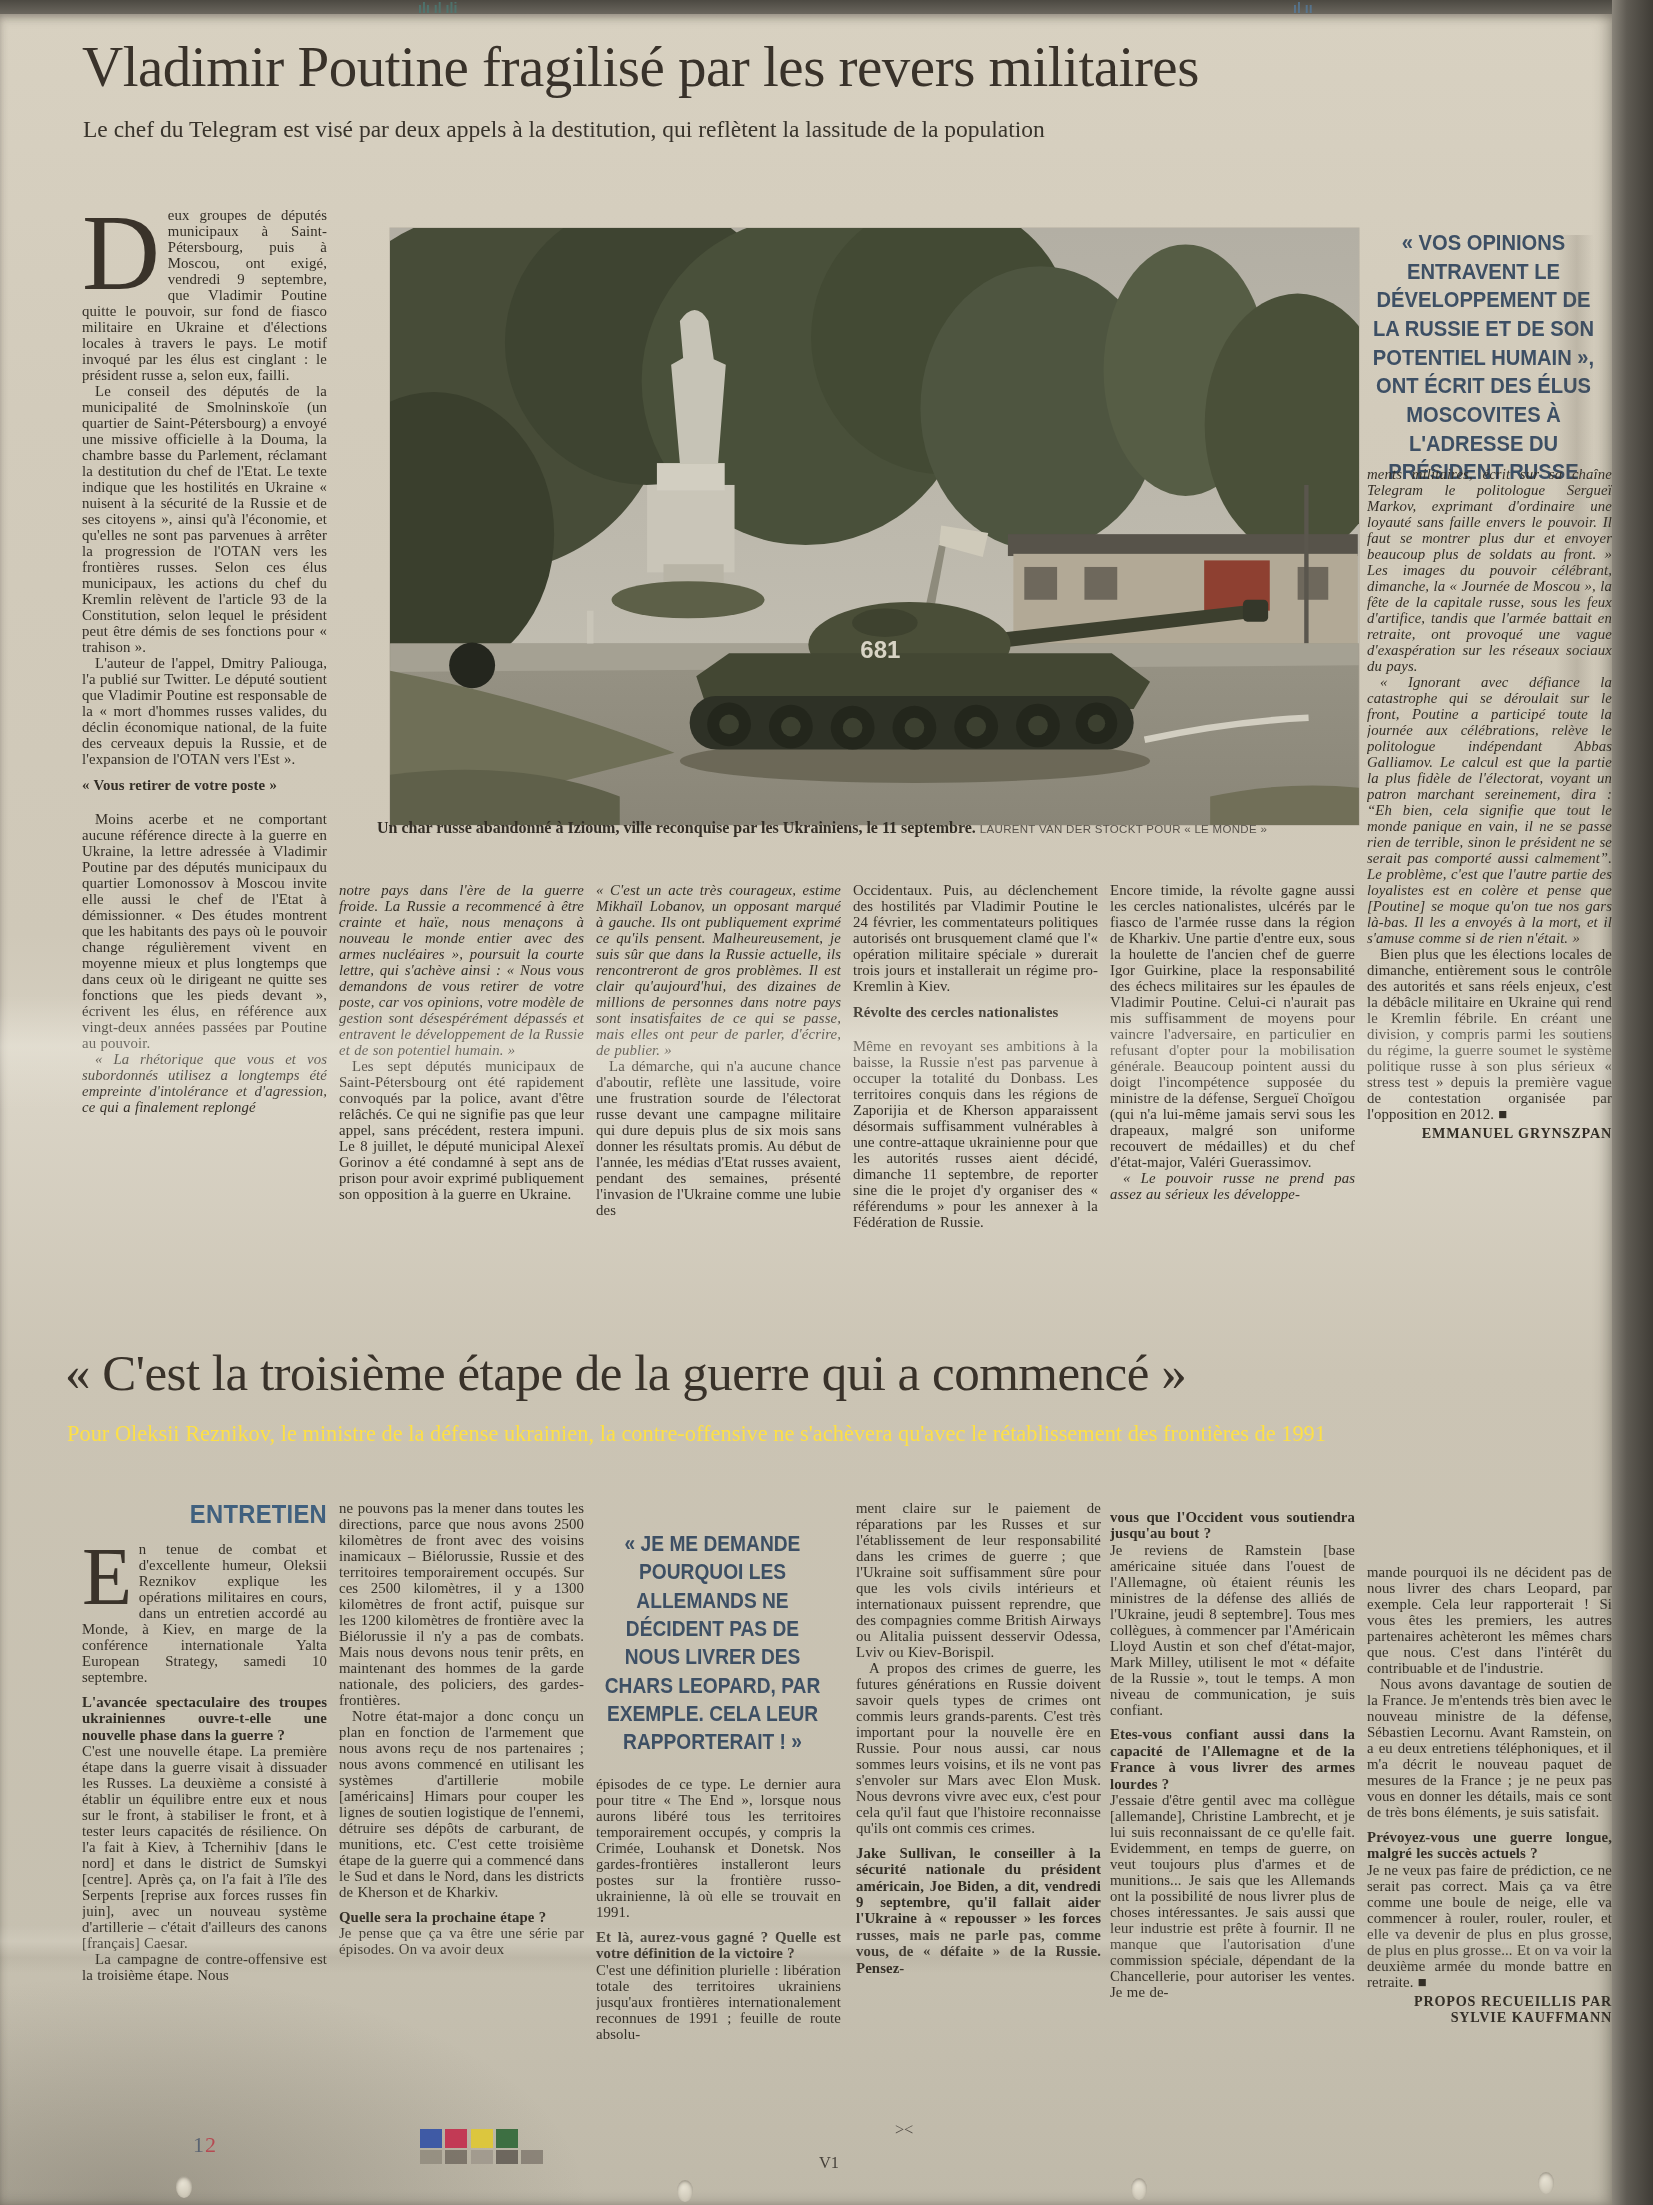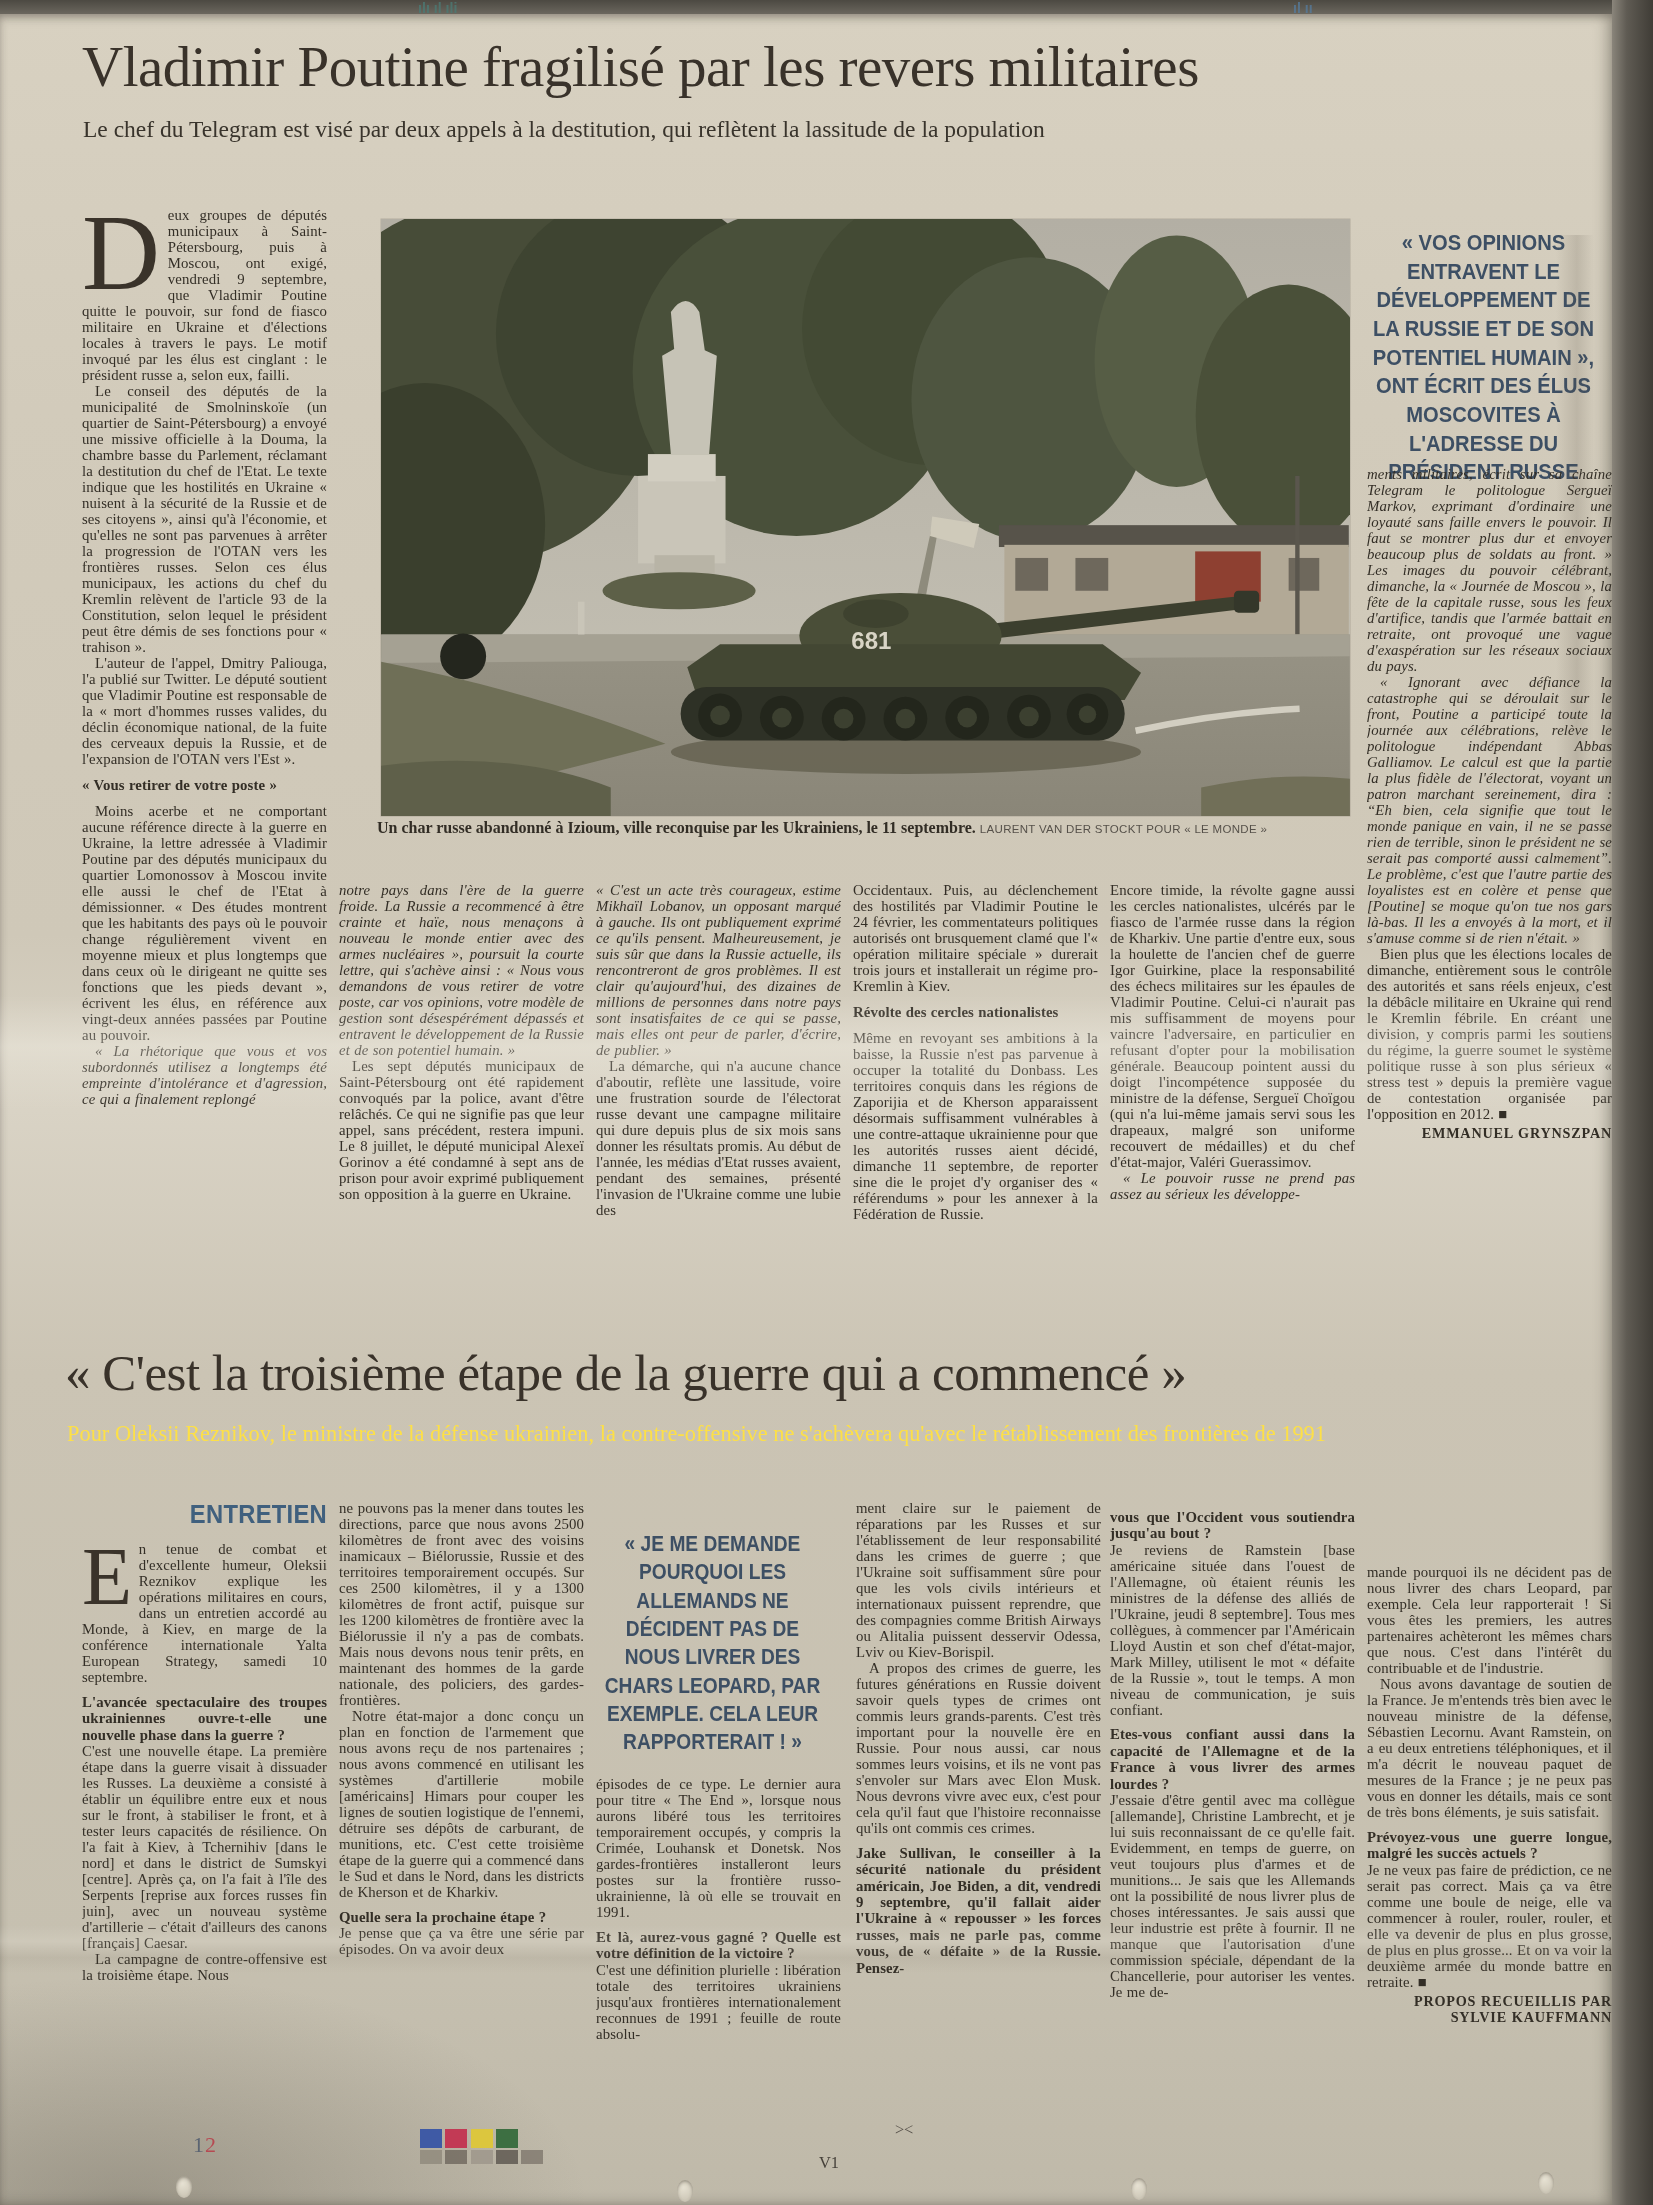--- a/index.html
+++ b/index.html
@@ -27,21 +27,21 @@
   .h1{position:absolute;left:82px;top:37px;width:1520px;font-size:57px;line-height:1.04;
       font-weight:400;color:#39322a;letter-spacing:-0.5px;}
   .standfirst1{position:absolute;left:83px;top:116px;width:1520px;font-size:23.5px;color:#39342c;}
 
   .col{position:absolute;width:245px;text-align:justify;font-size:14.8px;line-height:16px;
        letter-spacing:0.1px;word-spacing:0.5px;overflow:hidden;}
   .para{margin:0;text-indent:13px;}
   .para.first{text-indent:0;}
   .para.it{font-style:italic;}
   .para.q{font-weight:bold;text-indent:0;margin-top:8.8px;line-height:16.4px;}
-  .para.crosshead{font-weight:bold;text-indent:0;margin-top:9.8px;margin-bottom:10px;}
+  .para.crosshead{font-weight:bold;text-indent:0;margin-top:9.8px;margin-bottom:18px;}
   .para.byline{font-weight:bold;text-align:right;text-indent:0;margin-top:3.3px;letter-spacing:0.8px;font-size:14.2px;}
   .dropcap{float:left;font-size:108px;line-height:.78;padding:4.4px 7.7px 0 0;color:#3a332a;}
 
   .a1c1{left:82px;top:207px;height:1137px;}
   .a1c2{left:339px;top:882px;height:463px;}
   .a1c3{left:596px;top:882px;height:463px;}
   .a1c4{left:853px;top:882px;height:463px;}
   .a1c5{left:1110px;top:882px;height:463px;}
   .a1c6{left:1367px;top:466px;height:878px;}
 
@@ -101,21 +101,21 @@
 
   <div class="col a1c1">
       <p class="para first"><span class="dropcap">D</span>eux groupes de députés municipaux à Saint-Pétersbourg, puis à Moscou, ont exigé, vendredi 9 septembre, que Vladimir Poutine quitte le pouvoir, sur fond de fiasco militaire en Ukraine et d'élections locales à travers le pays. Le motif invoqué par les élus est cinglant : le président russe a, selon eux, failli.</p>
       <p class="para ">Le conseil des députés de la municipalité de Smolninskoïe (un quartier de Saint-Pétersbourg) a envoyé une missive officielle à la Douma, la chambre basse du Parlement, réclamant la destitution du chef de l'Etat. Le texte indique que les hostilités en Ukraine « nuisent à la sécurité de la Russie et de ses citoyens », ainsi qu'à l'économie, et qu'elles ne sont pas parvenues à arrêter la progression de l'OTAN vers les frontières russes. Selon ces élus municipaux, les actions du chef du Kremlin relèvent de l'article 93 de la Constitution, selon lequel le président peut être démis de ses fonctions pour « trahison ».</p>
       <p class="para ">L'auteur de l'appel, Dmitry Paliouga, l'a publié sur Twitter. Le député soutient que Vladimir Poutine est responsable de la « mort d'hommes russes valides, du déclin économique national, de la fuite des cerveaux depuis la Russie, et de l'expansion de l'OTAN vers l'Est ».</p>
       <p class="para crosshead">« Vous retirer de votre poste »</p>
       <p class="para ">Moins acerbe et ne comportant aucune référence directe à la guerre en Ukraine, la lettre adressée à Vladimir Poutine par des députés municipaux du quartier Lomonossov à Moscou invite elle aussi le chef de l'Etat à démissionner. « Des études montrent que les habitants des pays où le pouvoir change régulièrement vivent en moyenne mieux et plus longtemps que dans ceux où le dirigeant ne quitte ses fonctions que les pieds devant », écrivent les élus, en référence aux vingt-deux années passées par Poutine au pouvoir.</p>
       <p class="para it">« La rhétorique que vous et vos subordonnés utilisez a longtemps été empreinte d'intolérance et d'agression, ce qui a finalement replongé</p>
     </div>
 
-  <figure class="photo" style="margin:8px">
+  <figure class="photo" style="margin:17px">
     <svg width="969" height="597" viewBox="0 0 1772 1092">
       <defs>
         <linearGradient id="sky" x1="0" y1="0" x2="0" y2="1">
           <stop offset="0" stop-color="#b3afa4"></stop>
             <stop offset="1" stop-color="#c6c2b5"></stop>
         </linearGradient>
         <linearGradient id="road" x1="0" y1="0" x2="0" y2="1">
           <stop offset="0" stop-color="#979385"></stop>
             <stop offset="1" stop-color="#8a8678"></stop>
         </linearGradient>

